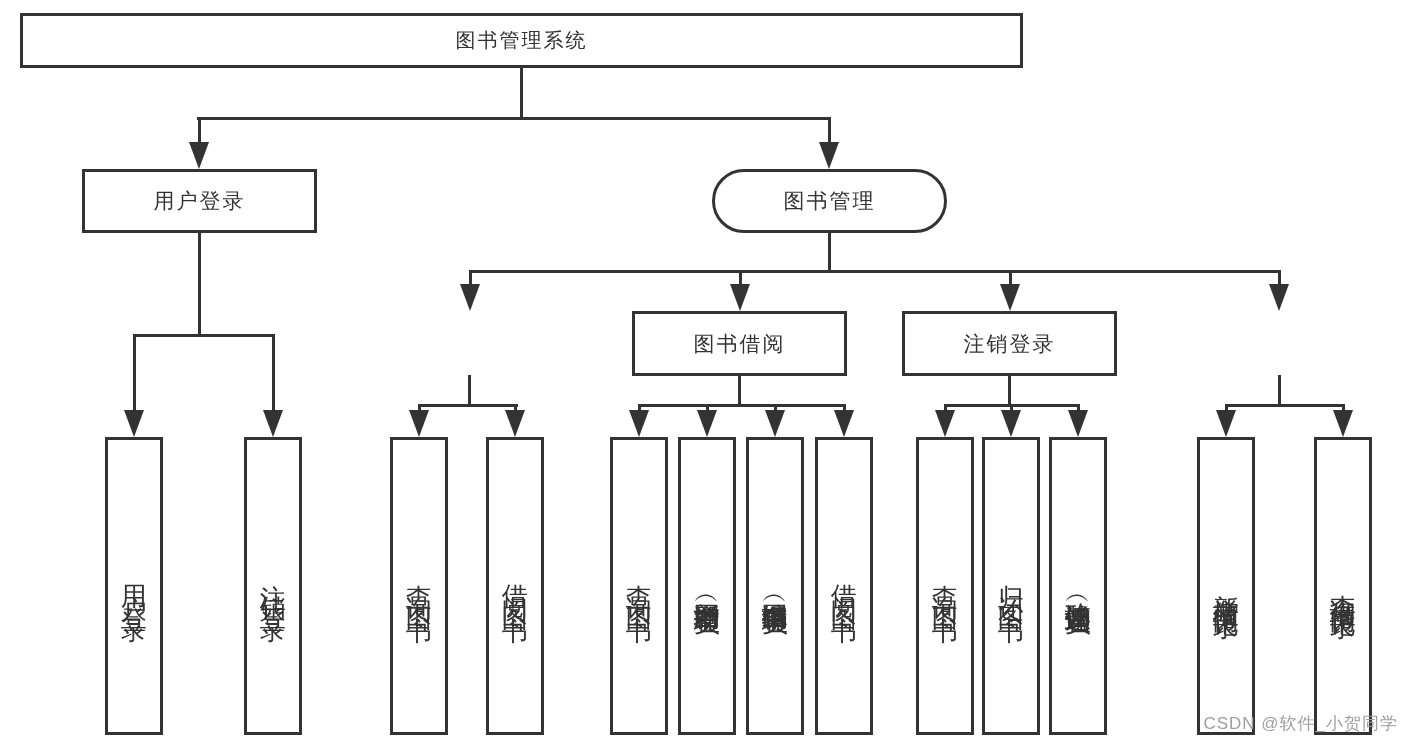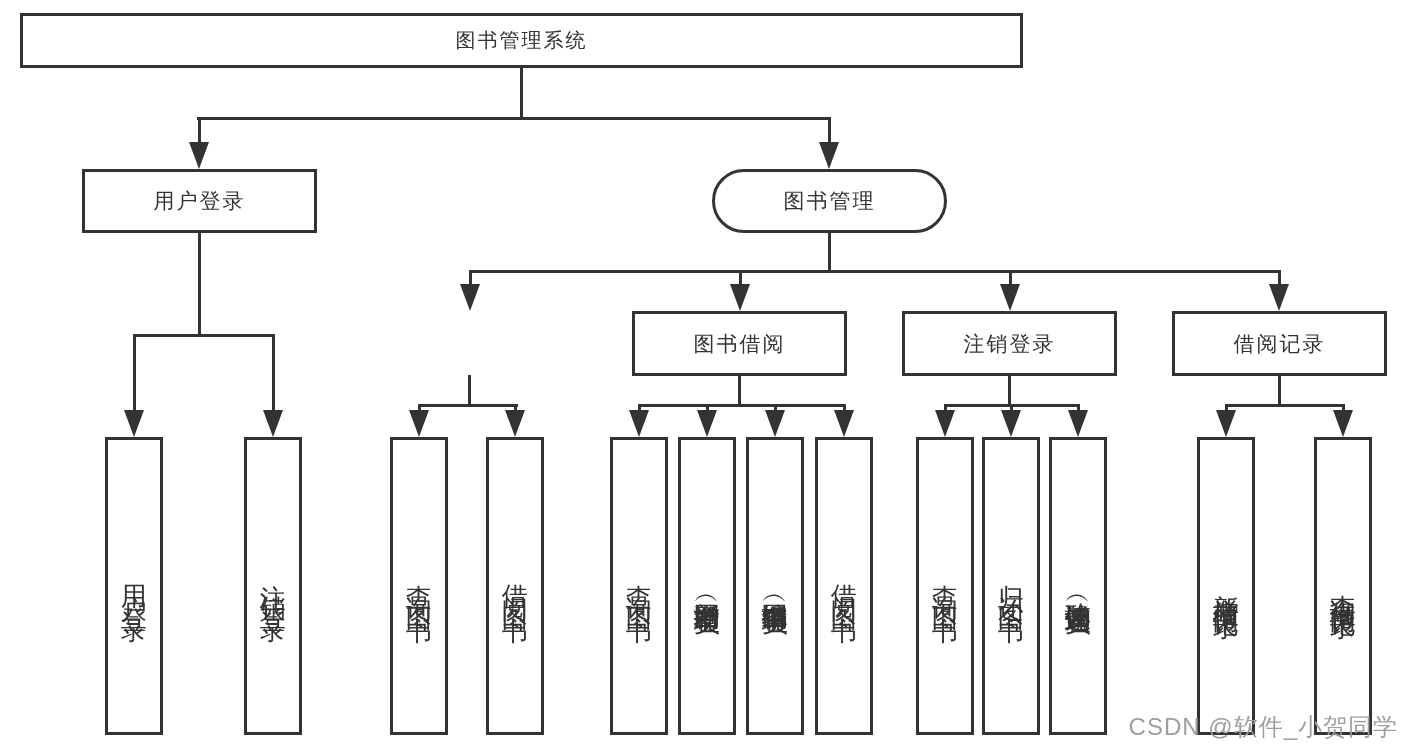--- a/index.html
+++ b/index.html
@@ -23,21 +23,21 @@
   }
   .h,.v{position:absolute;background:var(--line);}
   .h{height:3px;}
   .v{width:3px;}
   .tri{
     position:absolute;width:0;height:0;
     border-left:10px solid transparent;border-right:10px solid transparent;
     border-top:27px solid var(--line);
   }
   .watermark{
-    position:absolute;right:7px;bottom:4px;font-size:24px;
+    position:absolute;right:7px;bottom:12px;font-size:17px;
     color:var(--watermark);letter-spacing:1px;white-space:nowrap;
   }
 </style>
 </head>
 <body>
 
 <div class="stage">
 
   <div class="box" style="left:20px;top:13px;width:1003px;height:55px;">
     <span class="hlabel root-label">图书管理系统</span>
@@ -48,23 +48,20 @@
   </div>
   <div class="box" style="left:712px;top:169px;width:235px;height:64px;border-radius:32px;">
     <span class="hlabel">图书管理</span>
   </div>
 
   <div class="box" style="left:632px;top:311px;width:215px;height:65px;font-family:Liberation Mono, monospace;">
     <span class="hlabel">图书借阅</span>
   </div>
   <div class="box" style="left:902px;top:311px;width:215px;height:65px;">
     <span class="hlabel">注销登录</span>
-  </div>
-  <div class="box" style="left:1172px;top:311px;width:215px;height:65px;">
-    <span class="hlabel">借阅记录</span>
   </div>
 
   <div class="box" style="left:105px;top:437px;width:58px;height:298px;">
     <span class="vlabel" style="letter-spacing: 11px;">用户登录</span>
   </div>
   <div class="box" style="left:244px;top:437px;width:58px;height:298px;">
     <span class="vlabel" style="letter-spacing: 11px;">注销登录</span>
   </div>
 
   <div class="box" style="left:390px;top:437px;width:58px;height:298px;">

